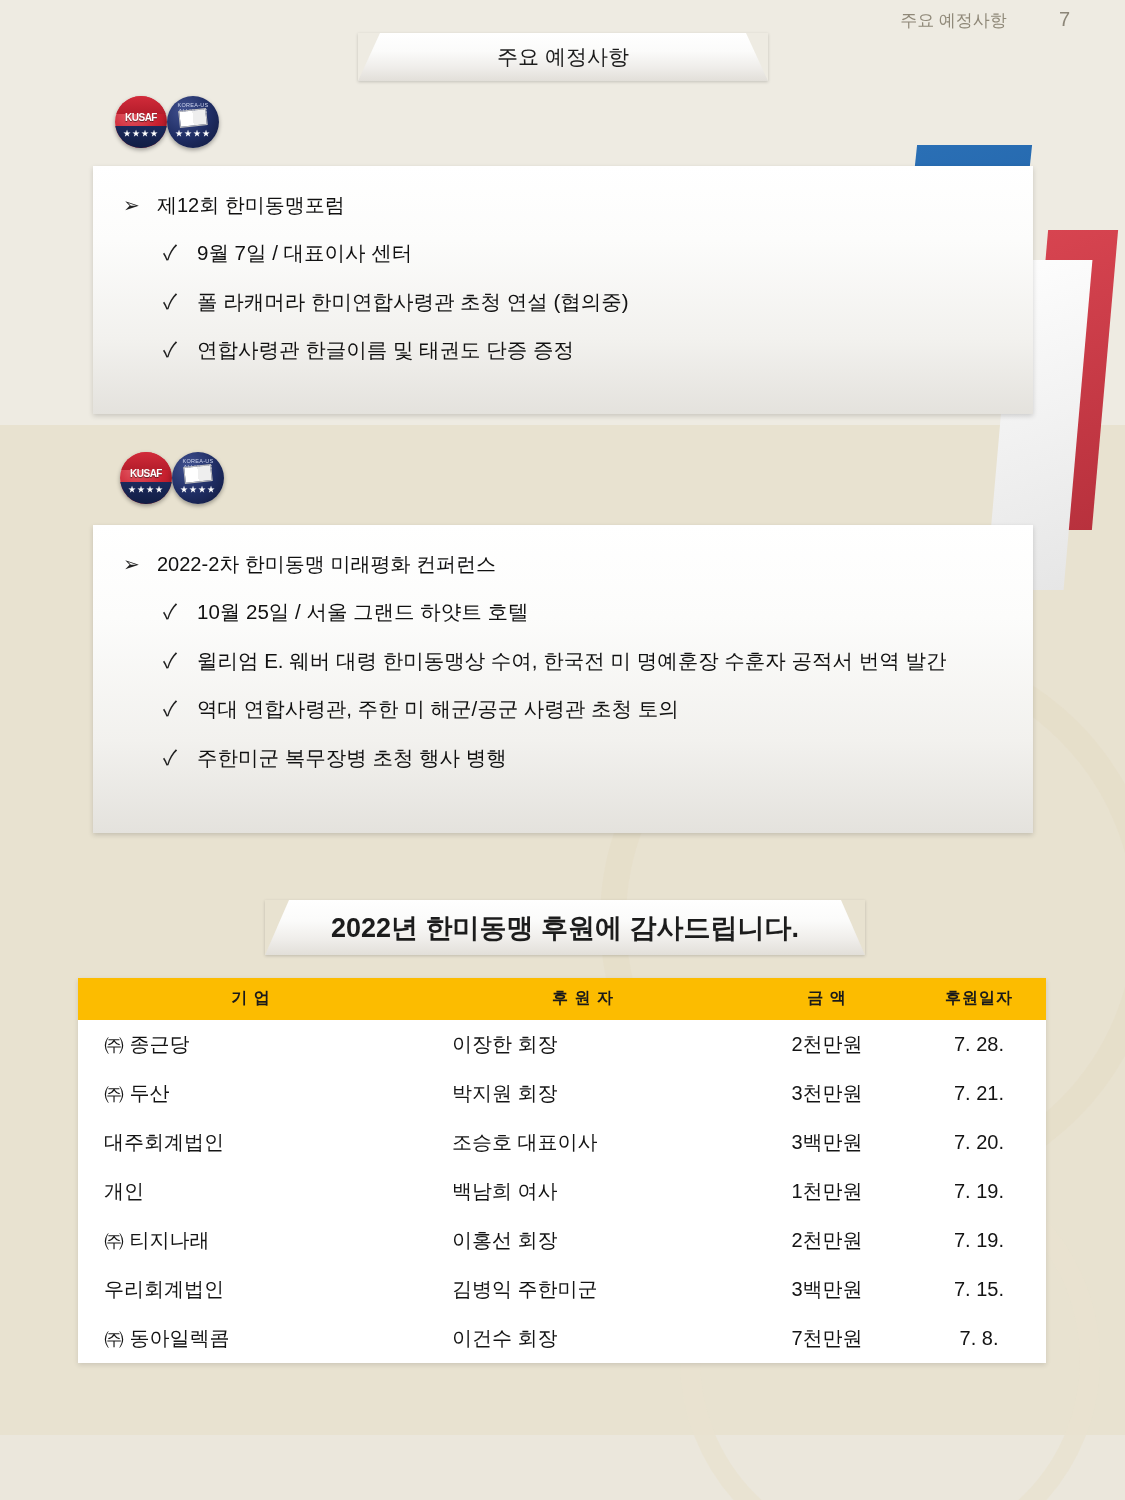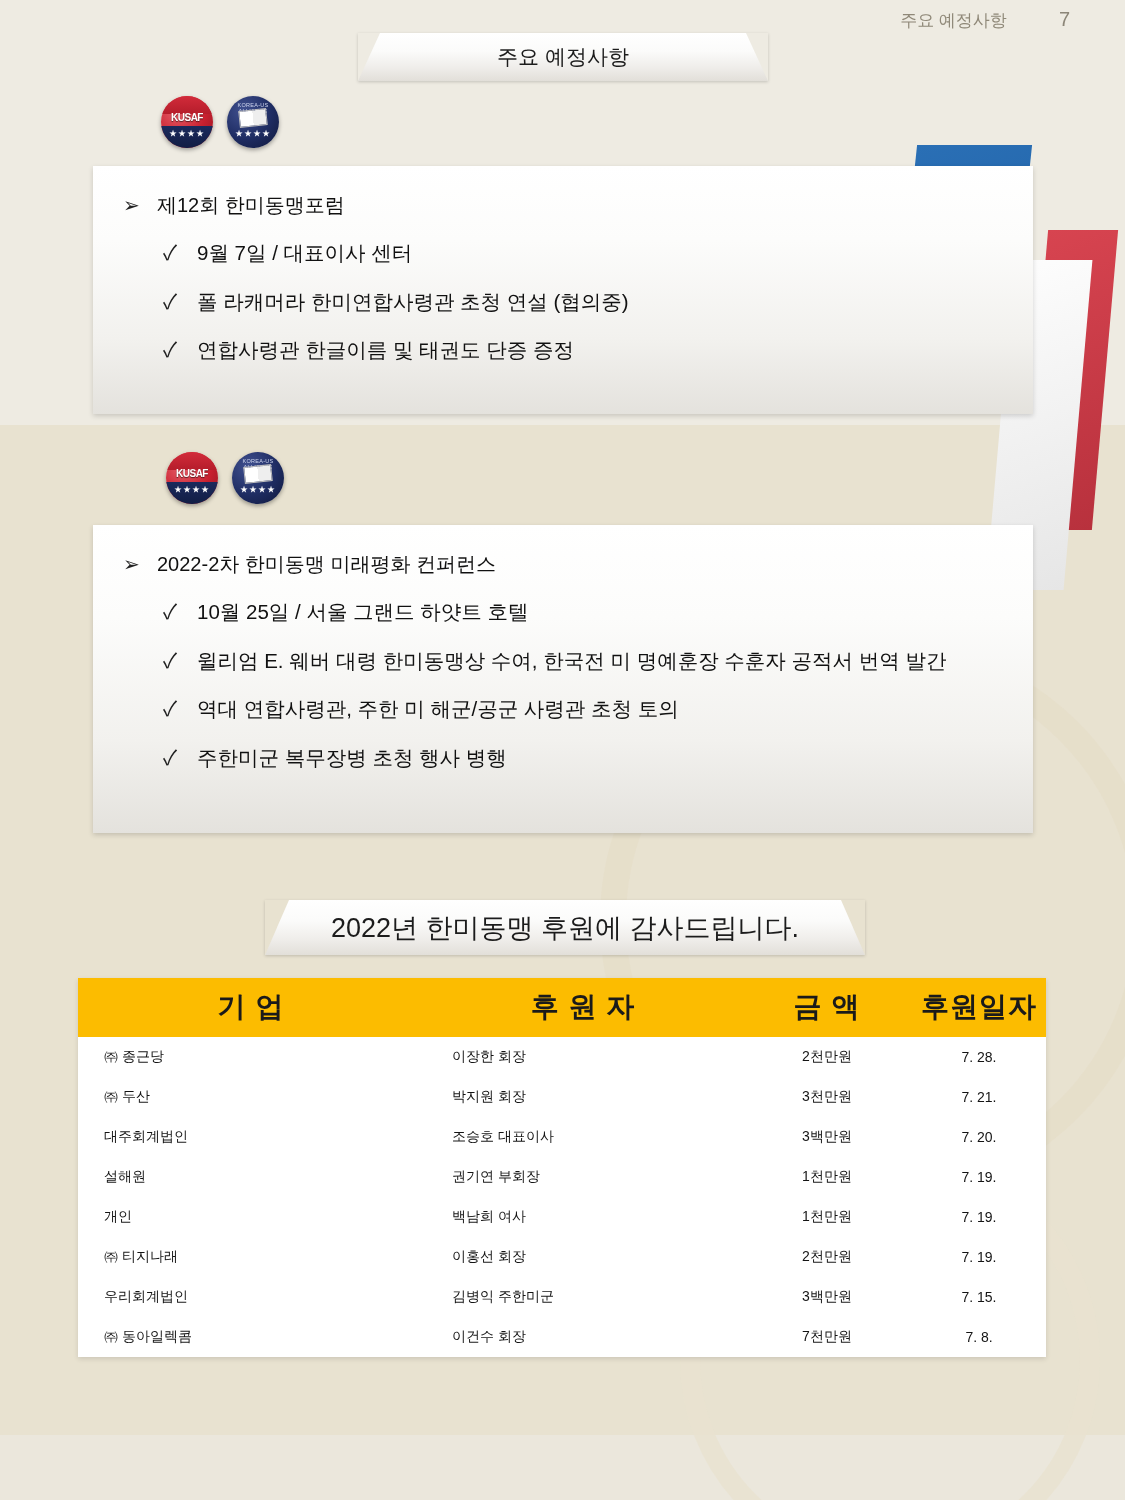--- a/index.html
+++ b/index.html
@@ -123,21 +123,21 @@
     position: absolute; right: 0; top: 0;
     border-right: 22px solid #eeebe2;
     border-bottom: 48px solid transparent;
   }
 
   
   #banner-thanks {
     left: 265px; top: 900px;
     width: 600px; height: 55px;
     font-size: 27px;
-    font-weight: normal;
+    font-weight: bold;
   }
   #banner-thanks .cut-l {
     position: absolute; left: 0; top: 0;
     border-left: 24px solid #e8e2d0;
     border-bottom: 55px solid transparent;
   }
   #banner-thanks .cut-r {
     position: absolute; right: 0; top: 0;
     border-right: 24px solid #e8e2d0;
     border-bottom: 55px solid transparent;
@@ -169,22 +169,20 @@
   }
   .level-1 { padding-left: 40px; font-size: 20.5px; }
 
   #box-1 { left: 93px; top: 166px; width: 940px; height: 248px; }
   #box-2 { left: 93px; top: 525px; width: 940px; height: 308px; }
 
   
   .medals {
     position: absolute;
     display: flex;
-    gap: 14px;
-    margin-left: 46px;
   }
   #medals-1 { left: 115px; top: 96px; }
   #medals-2 { left: 120px; top: 452px; }
   .medal {
     width: 52px; height: 52px;
     border-radius: 50%;
     position: relative;
     box-shadow: 0 2px 4px rgba(0,0,0,0.35);
     overflow: hidden;
   }
@@ -245,28 +243,28 @@
     background: #ffffff;
     box-shadow: 0 2px 5px rgba(0,0,0,0.12);
   }
   table {
     border-collapse: collapse;
     width: 100%;
   }
   thead th {
     background: #fcbc00;
     color: #1a1a1a;
-    font-size: 28px;
+    font-size: 16px;
     font-weight: bold;
     padding: 10px 0 11px 0;
     text-align: center;
     letter-spacing: 1px;
   }
   tbody td {
-    font-size: 14px;
+    font-size: 20px;
     color: #141414;
     padding: 11px 0;
     background: #fff;
   }
   td.c-company { padding-left: 26px; text-align: left; width: 320px; }
   td.c-person  { padding-left: 28px; text-align: left; width: 290px; }
   td.c-amount  { text-align: center; width: 170px; }
   td.c-date    { text-align: center; }
   th.h-company { width: 320px; }
   th.h-person  { width: 290px; }
@@ -399,26 +397,20 @@
         <td class="c-amount">3천만원</td>
         <td class="c-date">7. 21.</td>
       </tr>
       <tr>
         <td class="c-company">대주회계법인</td>
         <td class="c-person">조승호 대표이사</td>
         <td class="c-amount">3백만원</td>
         <td class="c-date">7. 20.</td>
       </tr>
       <tr>
-        <td class="c-company">설해원</td>
-        <td class="c-person">권기연 부회장</td>
-        <td class="c-amount">1천만원</td>
-        <td class="c-date">7. 19.</td>
-      </tr>
-      <tr>
         <td class="c-company">개인</td>
         <td class="c-person">백남희 여사</td>
         <td class="c-amount">1천만원</td>
         <td class="c-date">7. 19.</td>
       </tr>
       <tr>
         <td class="c-company">㈜ 티지나래</td>
         <td class="c-person">이홍선 회장</td>
         <td class="c-amount">2천만원</td>
         <td class="c-date">7. 19.</td>

